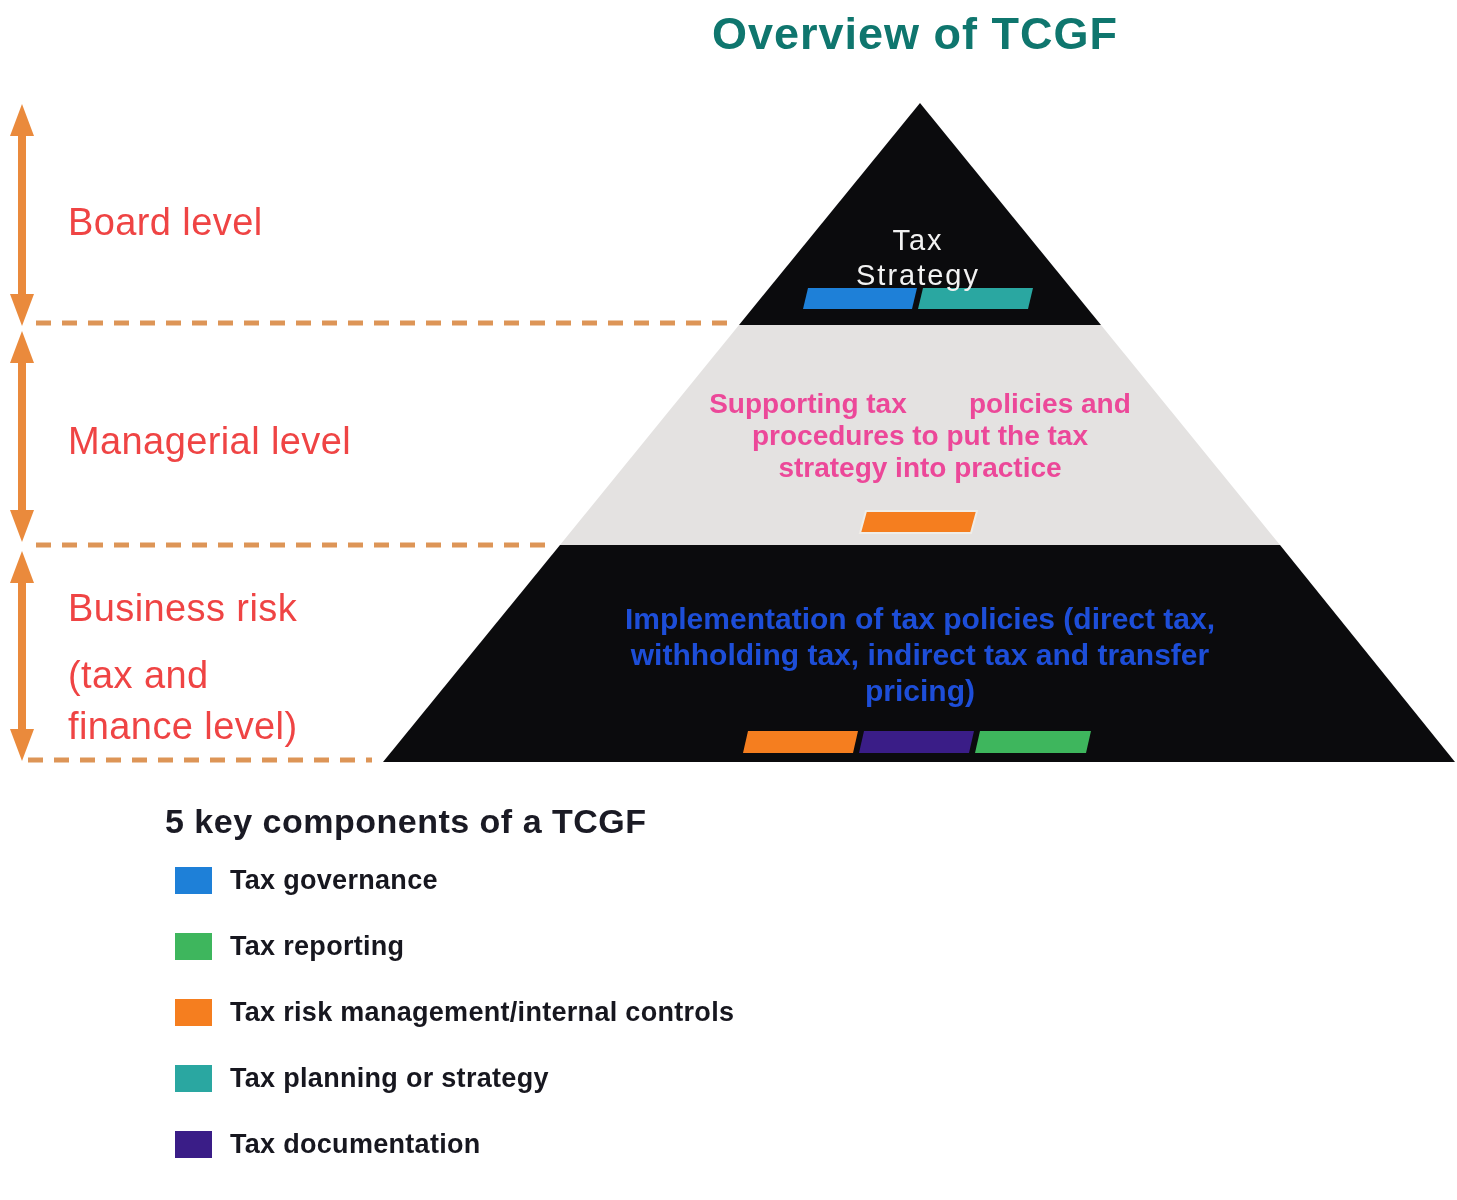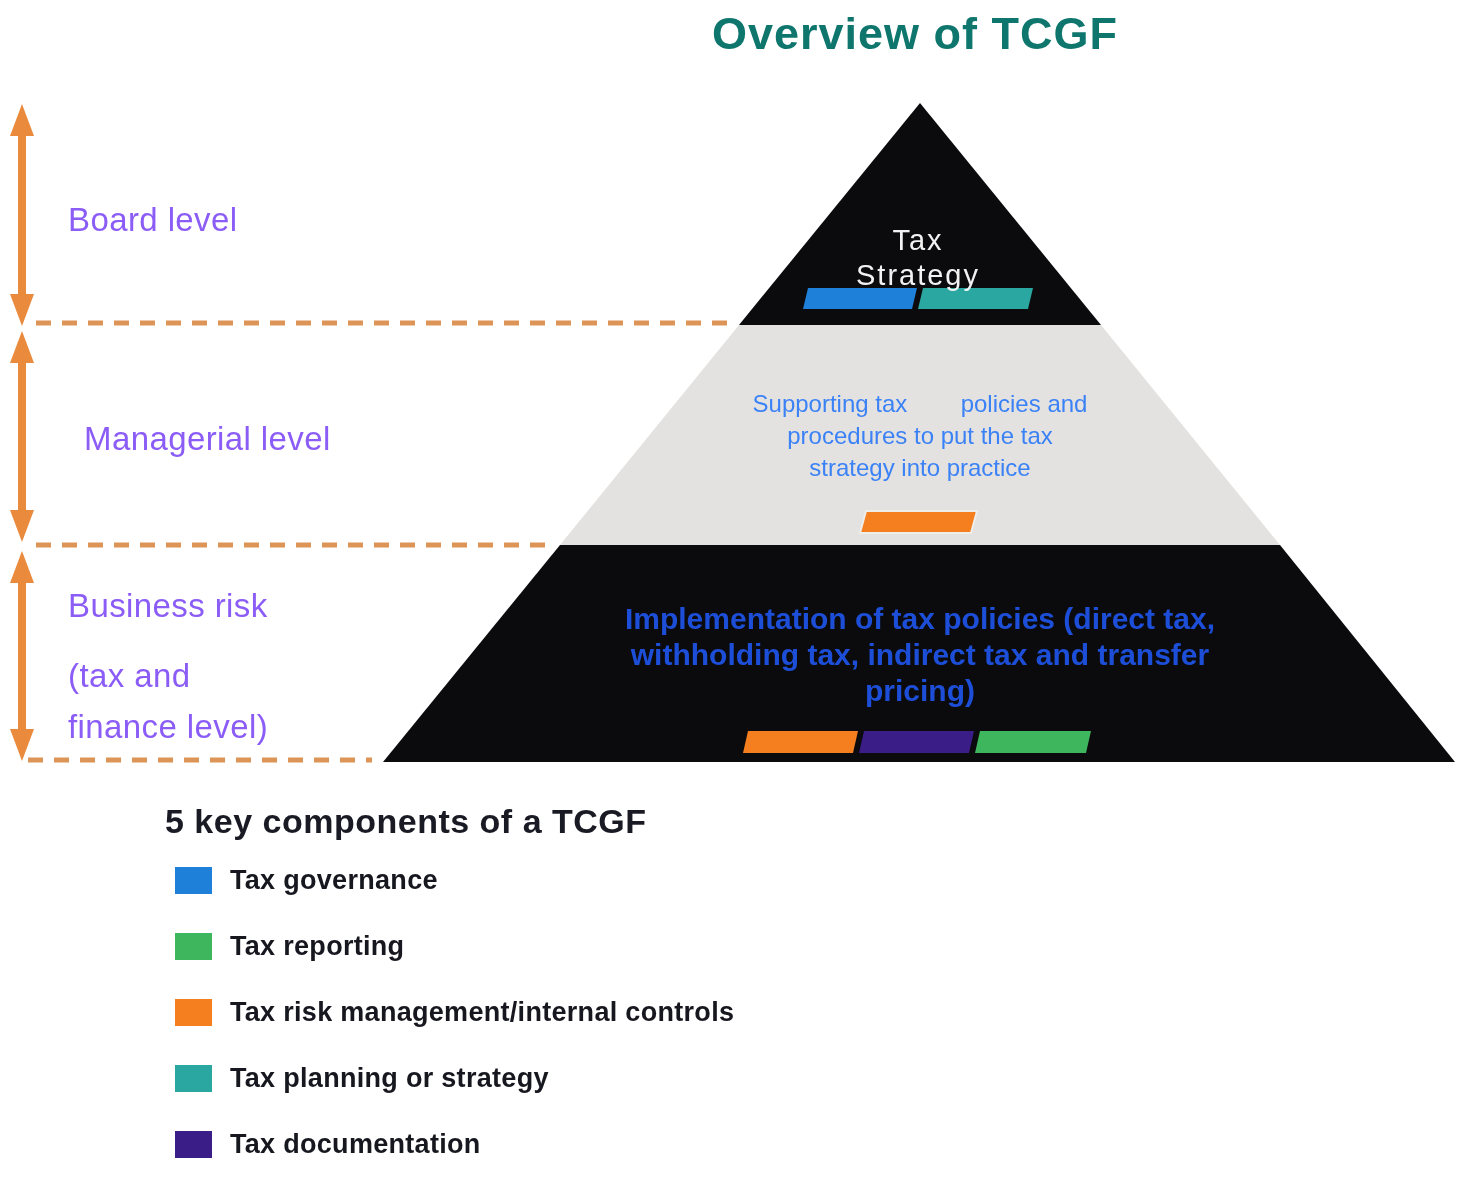--- a/index.html
+++ b/index.html
@@ -6,28 +6,28 @@
   body{width:1457px;height:1200px;overflow:hidden;
        font-family:"Liberation Sans", sans-serif;}
   .canvas{position:relative;width:1457px;height:1200px;background:#ffffff;}
   .layer{position:absolute;left:0;top:0;}
   .title{position:absolute;left:415px;top:8px;width:1000px;margin:0;
          text-align:center;font-size:45px;font-weight:700;color:#0f766e;
          letter-spacing:1px;}
   .overlay{position:absolute;white-space:pre-wrap;text-align:center;}
   .board-text{left:768px;top:200px;width:300px;font-size:29px;line-height:35px;
               color:#F2F2F2;letter-spacing:2px;font-weight:400;margin-top:23px;}
-  .managerial-text{left:650px;top:388px;width:540px;font-size:24px;line-height:32px;
-                   color:#3b82f6;font-weight:400;}
+  .managerial-text{left:650px;top:388px;width:540px;font-size:28px;line-height:32px;
+                   color:#ec4899;font-weight:700;}
   .business-text{left:580px;top:601px;width:680px;font-size:30px;line-height:36px;
                  color:#1d4ed8;font-weight:600;}
-  .side-label{position:absolute;font-size:33px;color:#8b5cf6;letter-spacing:0.4px;
+  .side-label{position:absolute;font-size:38px;color:#ef4444;letter-spacing:0.4px;
               font-weight:400;}
   .lbl-board{left:68px;top:201px;}
-  .lbl-managerial{left:84px;top:420px;}
+  .lbl-managerial{left:68px;top:420px;}
   .lbl-business{left:68px;top:587px;}
   .lbl-business-sub{left:68px;top:650px;width:232px;line-height:51px;}
   .legend-title{position:absolute;left:165px;top:802px;font-size:34px;
                 font-weight:700;color:#1A1A24;letter-spacing:0.5px;}
   .legend{position:absolute;left:175px;top:866px;display:flex;
           flex-direction:column;gap:38px;}
   .legend-item{display:flex;align-items:center;gap:18px;height:28px;}
   .swatch{width:37px;height:27px;flex:0 0 37px;}
   .legend-label{font-size:27px;font-weight:700;color:#17171f;letter-spacing:0.3px;}
 </style>

